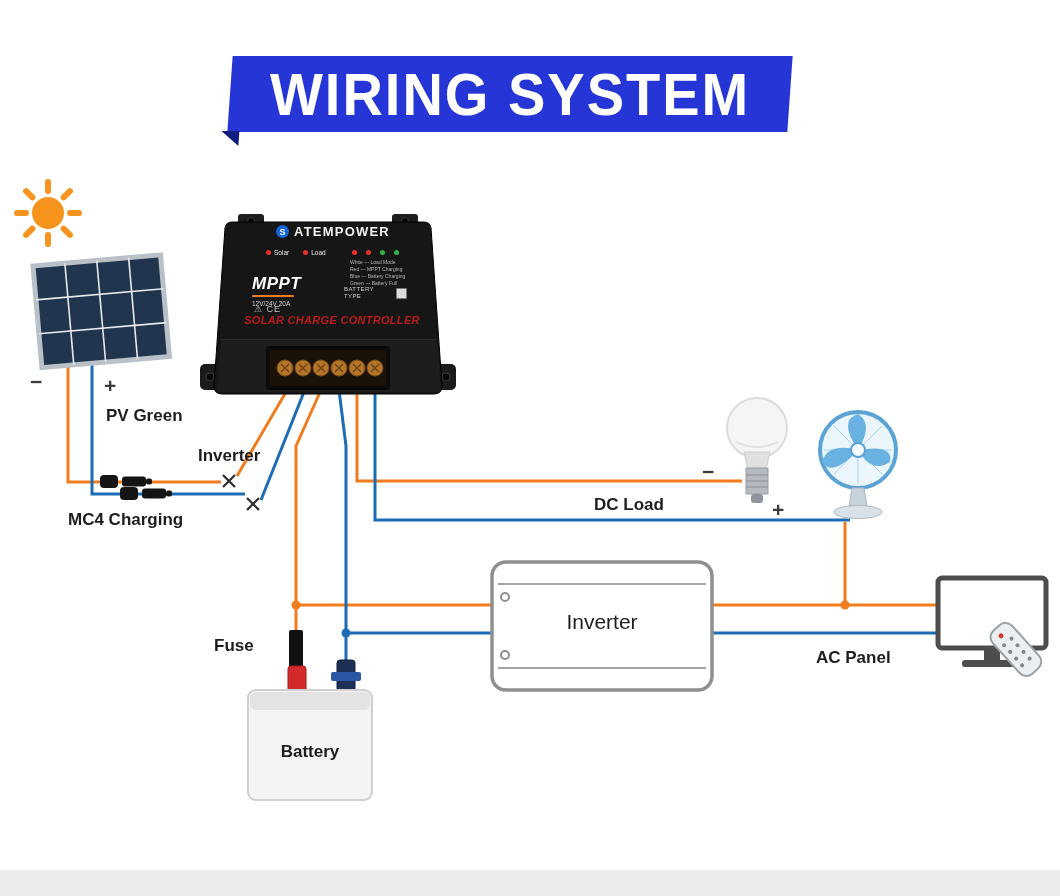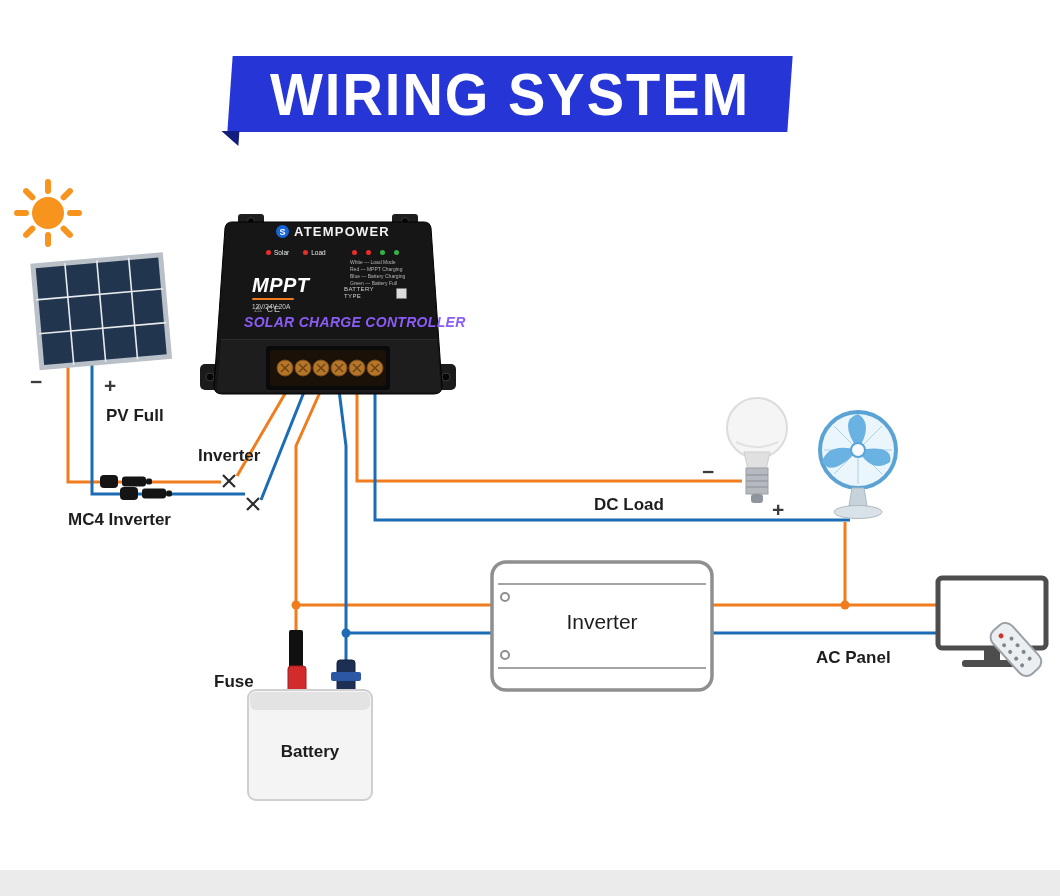--- a/index.html
+++ b/index.html
@@ -25,29 +25,29 @@
   .led-row{left:266px;top:249px;display:flex;gap:14px;}
   .led-item{display:flex;align-items:center;gap:3px;}
   .led-dot{width:5px;height:5px;border-radius:50%;}
   .led-red{background:#e8302a;}
   .led-green{background:#35b34a;}
   .led-label{font-size:6.5px;color:#e8e8e8;}
   .led-cluster{left:352px;top:250px;display:flex;gap:9px;}
   .legend{left:350px;top:259px;width:96px;}
   .legend div{font-size:5px;line-height:7px;color:#b5b5b5;white-space:nowrap;}
   .mppt-block{left:252px;top:274px;}
-  .mppt{font-size:20px;font-weight:bold;font-style:italic;color:#fff;letter-spacing:.5px;}
+  .mppt{font-size:17px;font-weight:bold;font-style:italic;color:#fff;letter-spacing:.5px;}
   .mppt-underline{width:42px;height:2px;background:#f07c1d;border-radius:2px;margin-top:1px;}
   .rating{font-size:6.5px;color:#d0d0d0;margin-top:3px;}
   .battype{left:344px;top:286px;width:46px;font-size:6px;line-height:7px;color:#cfcfcf;letter-spacing:.4px;}
   .battype-btn{position:absolute;left:396px;top:288px;width:9px;height:9px;background:#dcdcdc;
           border:1px solid #7a7a7a;border-radius:1px;z-index:5;}
   .cert{left:254px;top:304px;font-size:9px;color:#c4c4c4;letter-spacing:1px;text-align:center;}
-  .ctl-title{left:244px;top:314px;width:176px;text-align:center;font-size:14px;font-weight:bold;
-          font-style:italic;letter-spacing:.3px;color:#8b5cf6;white-space:nowrap;}
+  .ctl-title{left:244px;top:314px;width:176px;text-align:center;font-size:11px;font-weight:bold;
+          font-style:italic;letter-spacing:.3px;color:#b91c1c;white-space:nowrap;}
   
   .footer-strip{position:absolute;left:0;bottom:0;width:1060px;height:26px;background:#ebebec;z-index:2;}
 </style>
 </head>
 <body>
 
 <div class="stage">
 
   <svg width="1060" height="896" viewBox="0 0 1060 896">
 
@@ -216,25 +216,25 @@
             <circle cx="1019" cy="665" r="2"></circle>
         </g>
       </g>
     </g>
   </svg>
 
   <div class="banner">
     <div class="banner-title">WIRING SYSTEM</div>
   </div>
 
-  <div class="lbl" style="left:106px;top:406px;">PV Full</div>
+  <div class="lbl" style="left:106px;top:406px;">PV Green</div>
   <div class="lbl" style="left:198px;top:446px;">Inverter</div>
-  <div class="lbl" style="left:68px;top:510px;">MC4 Inverter</div>
+  <div class="lbl" style="left:68px;top:510px;">MC4 Charging</div>
   <div class="lbl" style="left:594px;top:464px;margin-top:31px;">DC Load</div>
-  <div class="lbl" style="left:214px;top:636px;margin-top:36px;">Fuse</div>
+  <div class="lbl" style="left:214px;top:636px;">Fuse</div>
   <div class="lbl" style="left:248px;top:742px;width:124px;text-align:center;">Battery</div>
   <div class="lbl" style="left:492px;top:610px;width:220px;text-align:center;font-size:21px;font-weight:500;">Inverter</div>
   <div class="lbl" style="left:816px;top:648px;">AC Panel</div>
 
   <div class="sign" style="left:30px;top:370px;">−</div>
   <div class="sign" style="left:104px;top:374px;">+</div>
   <div class="sign" style="left:702px;top:460px;">−</div>
   <div class="sign" style="left:772px;top:498px;">+</div>
 
   <div class="ctl brand-row">

